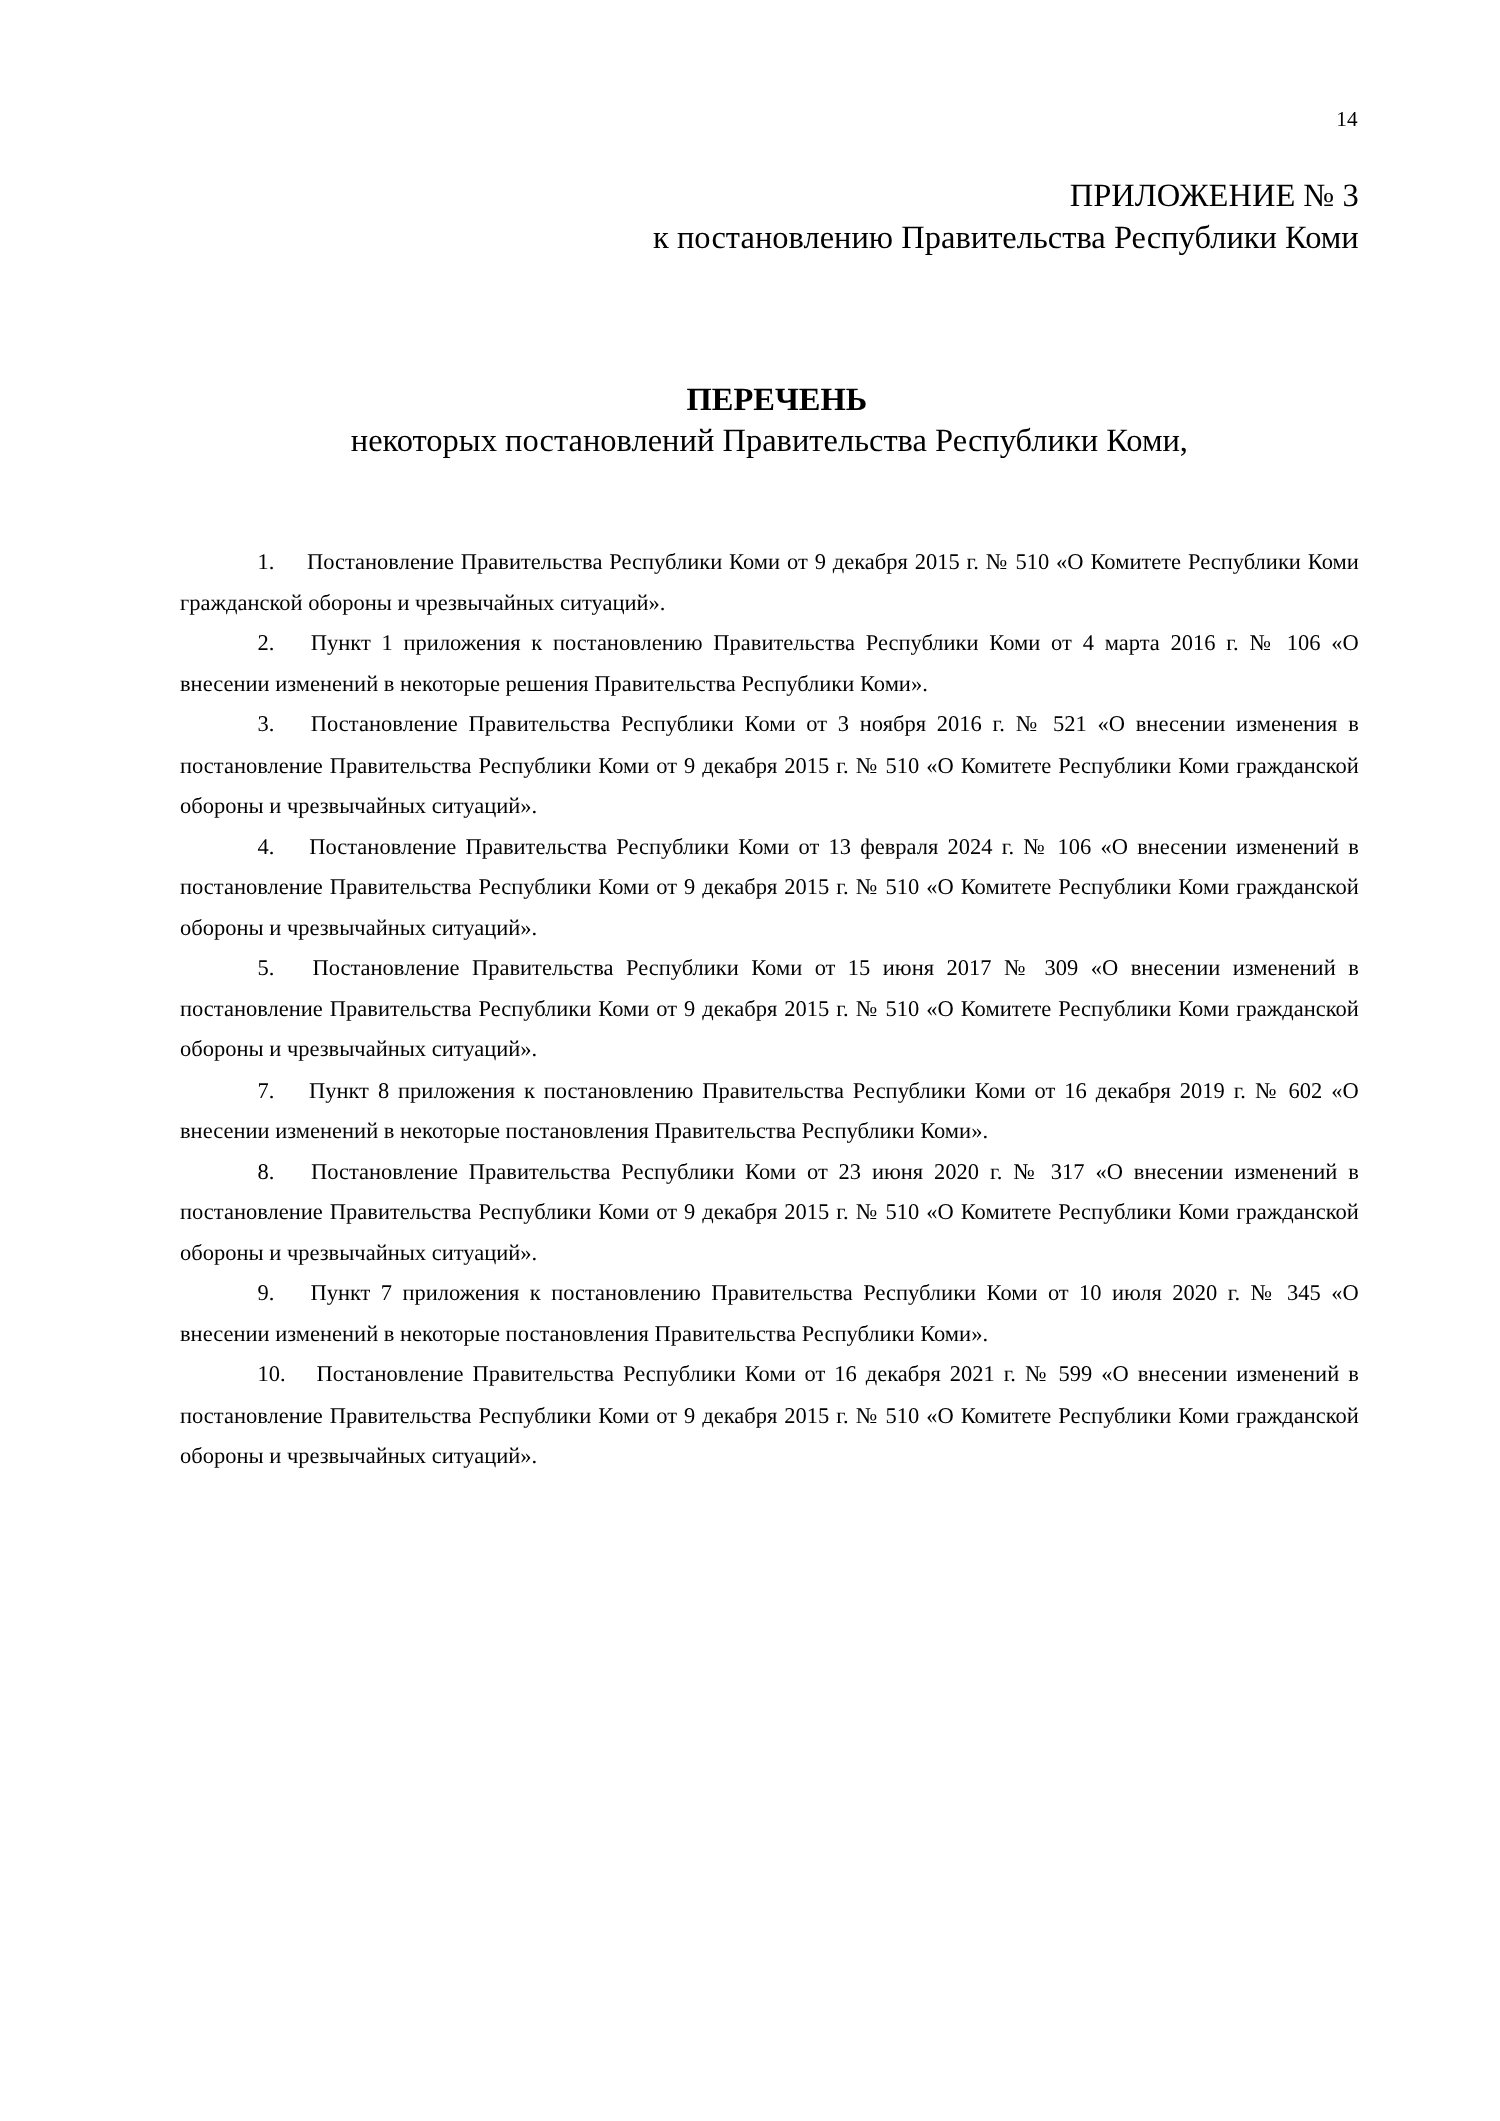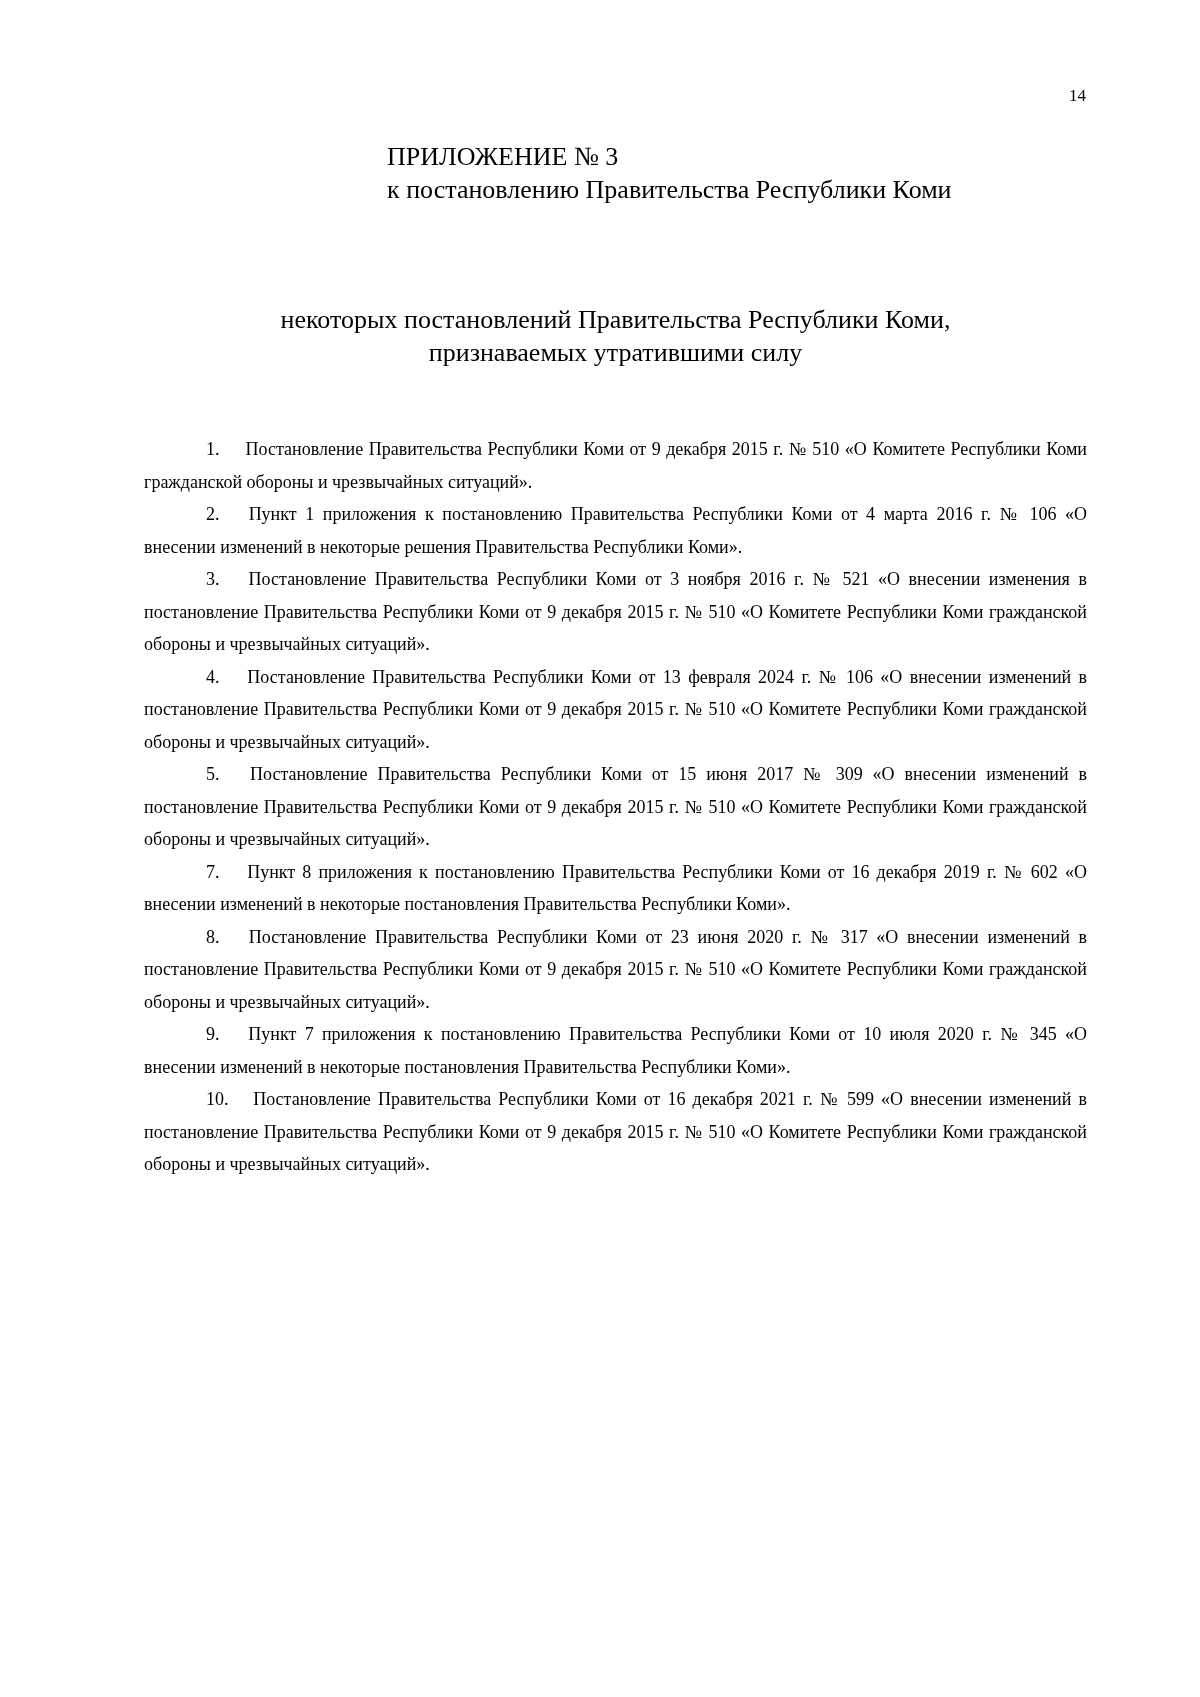--- a/index.html
+++ b/index.html
@@ -21,21 +21,21 @@
       right: 114px;
       font-size: 17px;
       line-height: 20px;
       margin-top: 14px;
     }
     .appendix {
       position: absolute;
       top: 141px;
       right: 113px;
       width: 700px;
-      text-align: left;
+      text-align: right;
       font-size: 26px;
       line-height: 32.5px;
     }
     .appendix div { white-space: nowrap; }
     .title-block {
       position: absolute;
       top: 304px;
       left: 144px;
       width: 943px;
       text-align: center;
@@ -72,22 +72,22 @@
 <body>
 
 <div class="page-number">14</div>
 
 <div class="appendix">
   <div>ПРИЛОЖЕНИЕ № 3</div>
   <div>к постановлению Правительства Республики Коми</div>
 </div>
 
 <div class="title-block">
+  <div class="title">ПЕРЕЧЕНЬ</div>
   <div>некоторых постановлений Правительства Республики Коми,</div>
-  <div>признаваемых утратившими силу</div>
 </div>
 
 <div class="items">
   <p class="item"><span class="num">1.</span> <span>Постановление Правительства Республики Коми от 9 декабря 2015 г. № 510 «О Комитете Республики Коми гражданской обороны и чрезвычайных ситуаций».</span></p>
   <p class="item"><span class="num">2.</span> <span>Пункт 1 приложения к постановлению Правительства Республики Коми от 4 марта 2016 г. № 106 «О внесении изменений в некоторые решения Правительства Республики Коми».</span></p>
   <p class="item"><span class="num">3.</span> <span>Постановление Правительства Республики Коми от 3 ноября 2016 г. № 521 «О внесении изменения в постановление Правительства Республики Коми от 9 декабря 2015 г. № 510 «О Комитете Республики Коми гражданской обороны и чрезвычайных ситуаций».</span></p>
   <p class="item"><span class="num">4.</span> <span>Постановление Правительства Республики Коми от 13 февраля 2024 г. № 106 «О внесении изменений в постановление Правительства Республики Коми от 9 декабря 2015 г. № 510 «О Комитете Республики Коми гражданской обороны и чрезвычайных ситуаций».</span></p>
   <p class="item"><span class="num">5.</span> <span>Постановление Правительства Республики Коми от 15 июня 2017 № 309 «О внесении изменений в постановление Правительства Республики Коми от 9 декабря 2015 г. № 510 «О Комитете Республики Коми гражданской обороны и чрезвычайных ситуаций».</span></p>
   <p class="item"><span class="num">7.</span> <span>Пункт 8 приложения к постановлению Правительства Республики Коми от 16 декабря 2019 г. № 602 «О внесении изменений в некоторые постановления Правительства Республики Коми».</span></p>
   <p class="item"><span class="num">8.</span> <span>Постановление Правительства Республики Коми от 23 июня 2020 г. № 317 «О внесении изменений в постановление Правительства Республики Коми от 9 декабря 2015 г. № 510 «О Комитете Республики Коми гражданской обороны и чрезвычайных ситуаций».</span></p>

